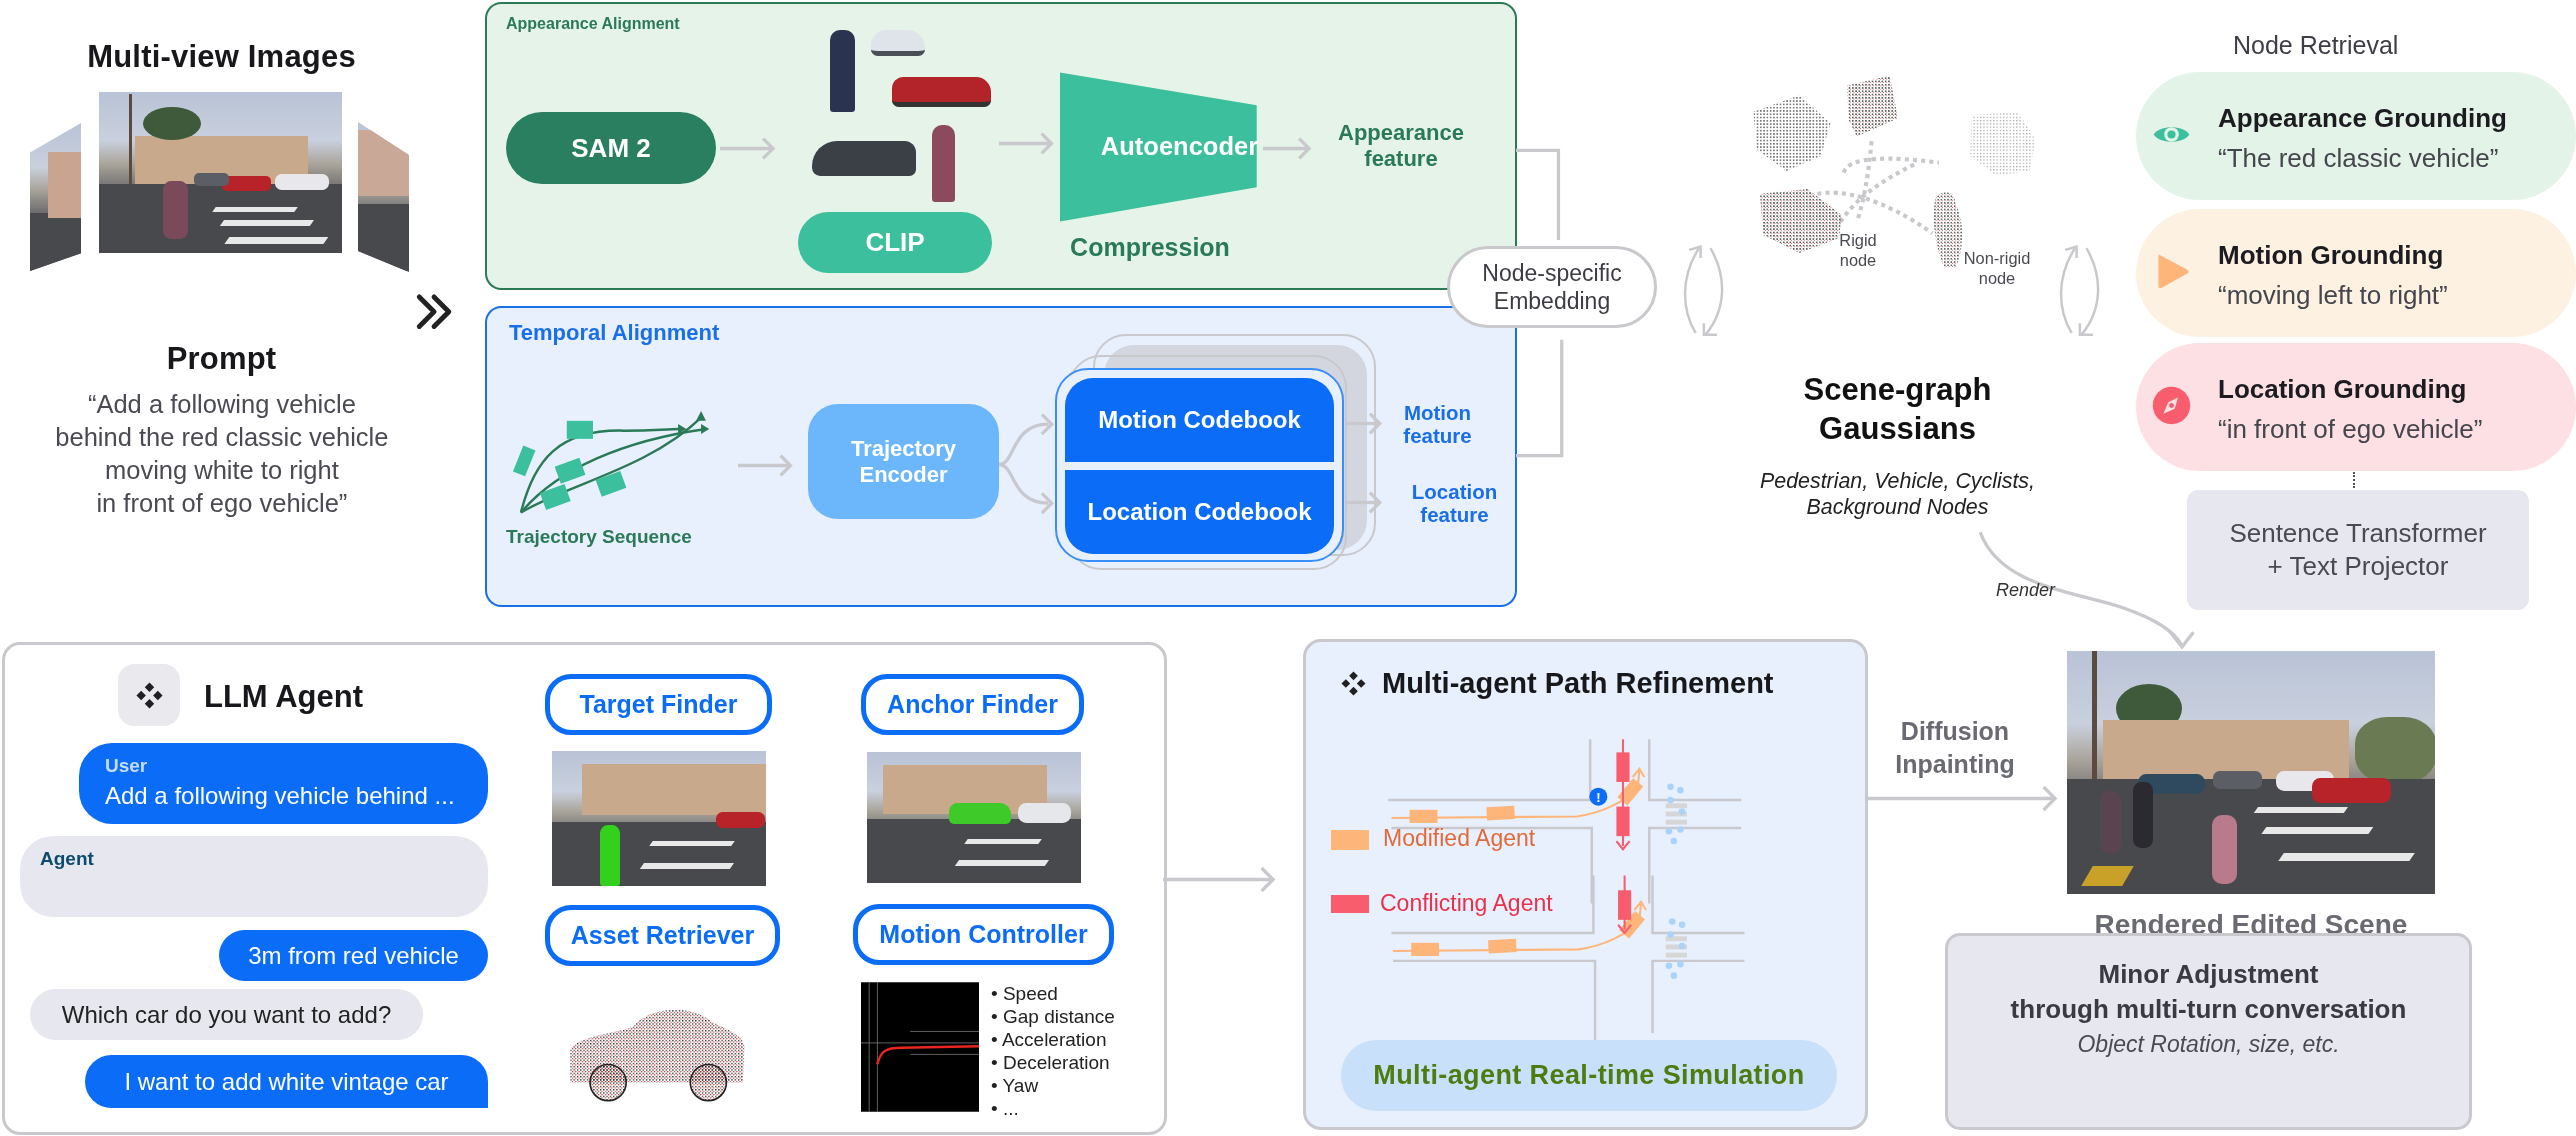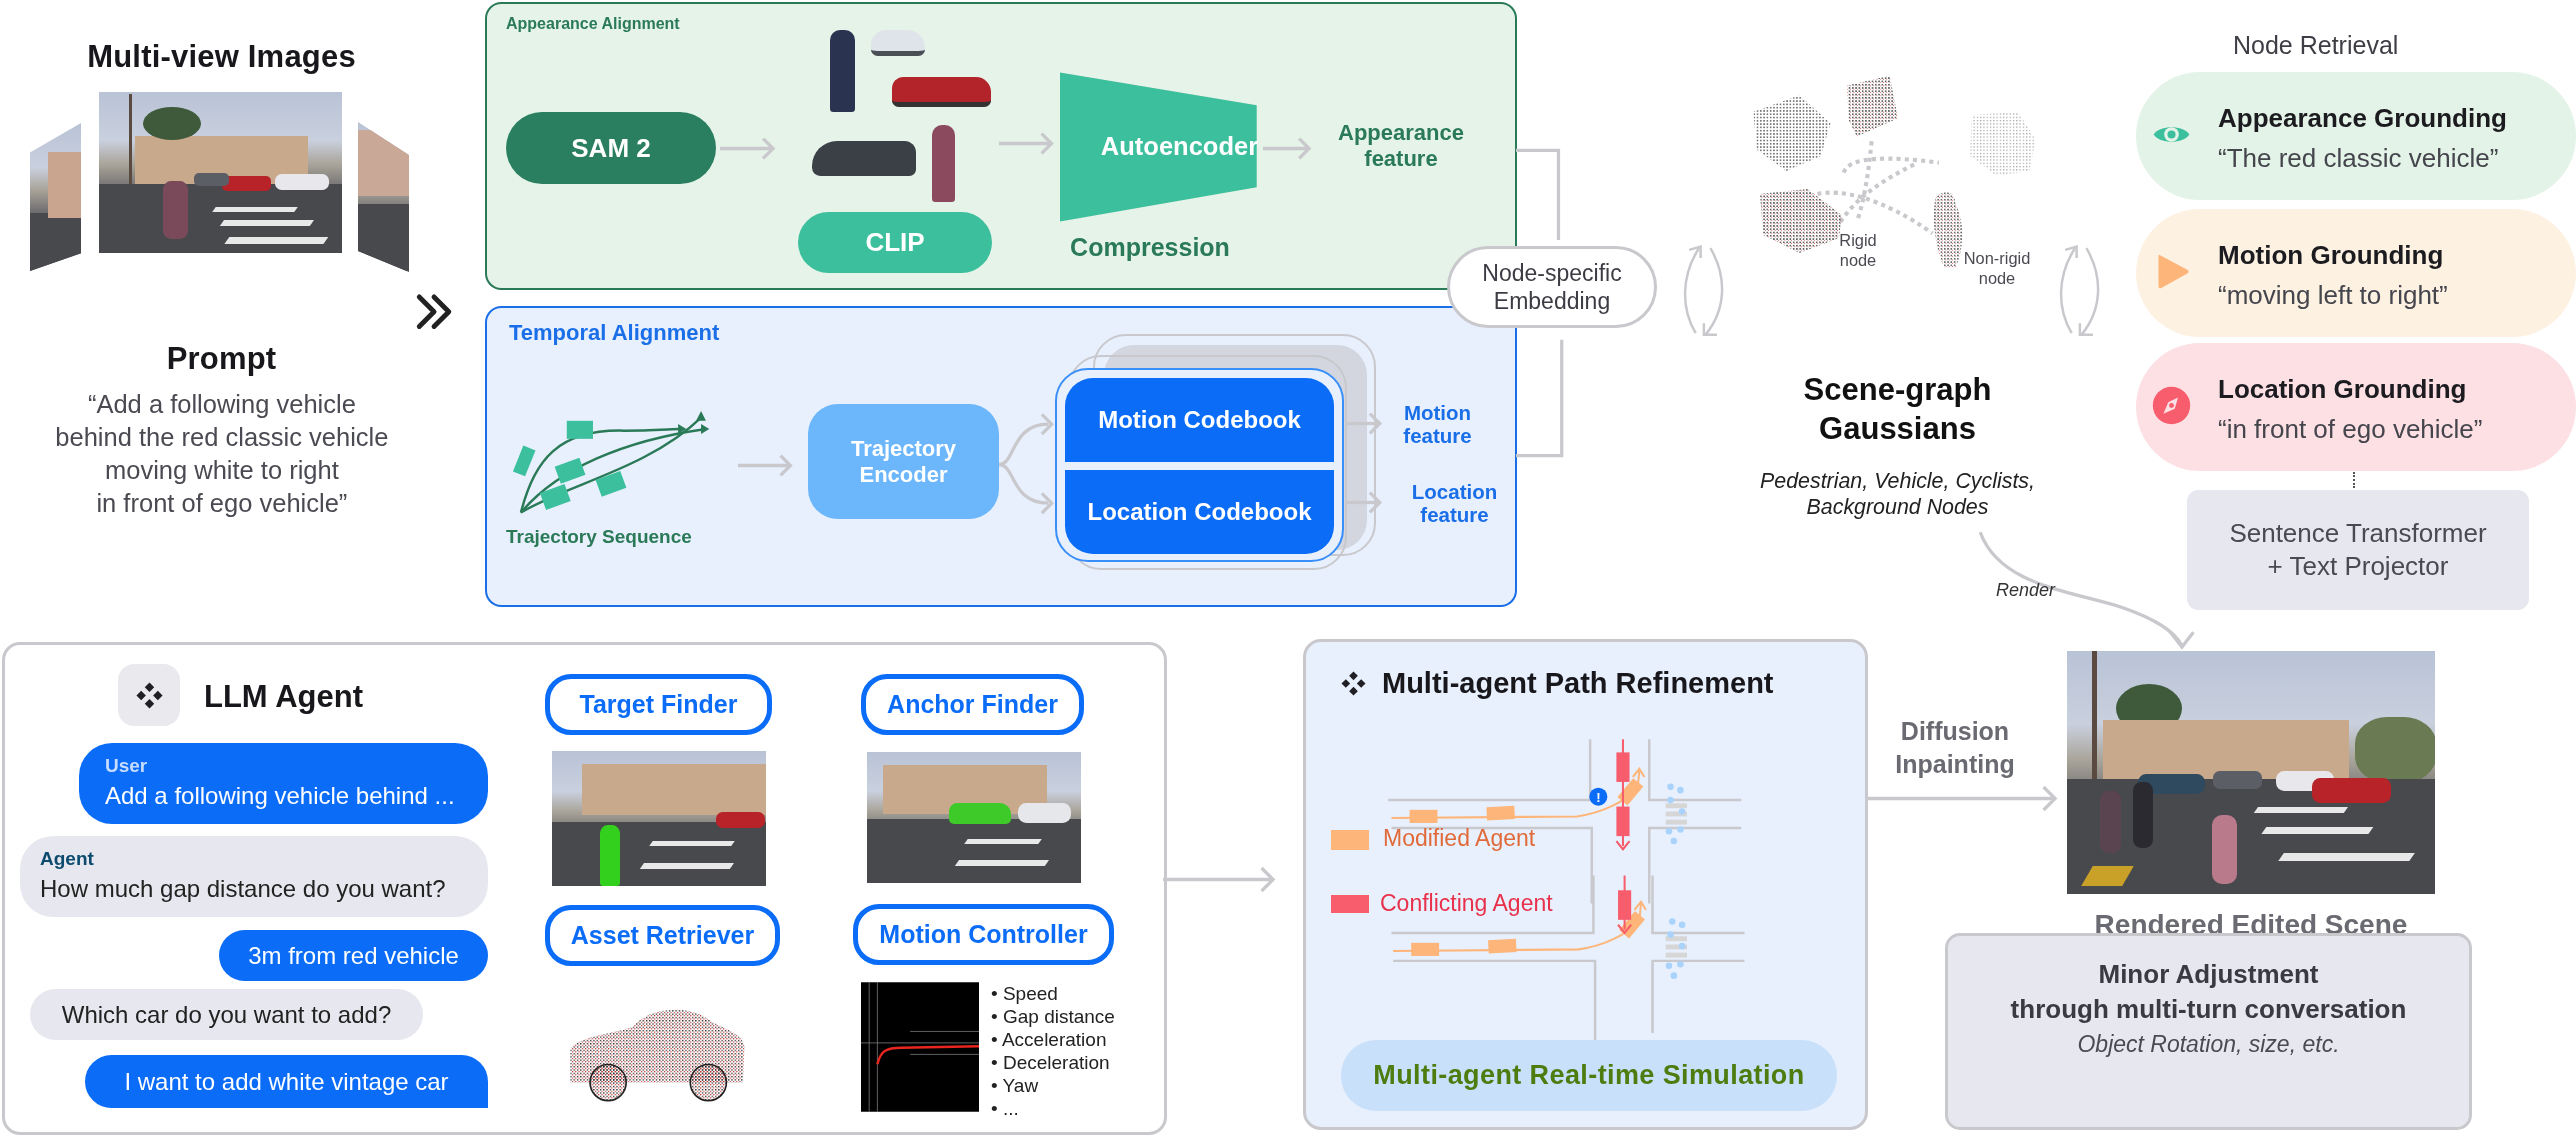--- a/index.html
+++ b/index.html
@@ -325,21 +325,20 @@
   </svg>
 </div>
 <div class="abs llm-title" style="left:204px; top:679px;">LLM Agent</div>
 
 <div class="bubble-u" style="left:79px; top:743px; width:409px; height:81px; padding:11.5px 26px;">
   <div class="who-u">User</div>
   <div style="margin-top:5px;">Add a following vehicle behind ...</div>
 </div>
 <div class="bubble-a" style="left:20px; top:836px; width:468px; height:81px; padding:11.5px 20px;">
   <div class="who-a">Agent</div>
-  <div style="margin-top:5px;">How much gap distance do you want?</div>
 </div>
 <div class="bubble-u center" style="left:219px; top:930px; width:269px; height:51px;">3m from red vehicle</div>
 <div class="bubble-a center" style="left:30px; top:989px; width:393px; height:51px;">Which car do you want to add?</div>
 <div class="bubble-u center" style="left:85px; top:1055px; width:403px; height:53px; border-radius:33px 33px 0 33px;">I want to add white vintage car</div>
 
 <div class="tool-btn center" style="left:545px; top:674px; width:227px; height:61px;">Target Finder</div>
 <div class="tool-btn center" style="left:861px; top:674px; width:223px; height:61px;">Anchor Finder</div>
 <div class="tool-btn center" style="left:545px; top:905px; width:235px; height:61px;">Asset Retriever</div>
 <div class="tool-btn center" style="left:853px; top:904px; width:261px; height:61px;">Motion Controller</div>
 

